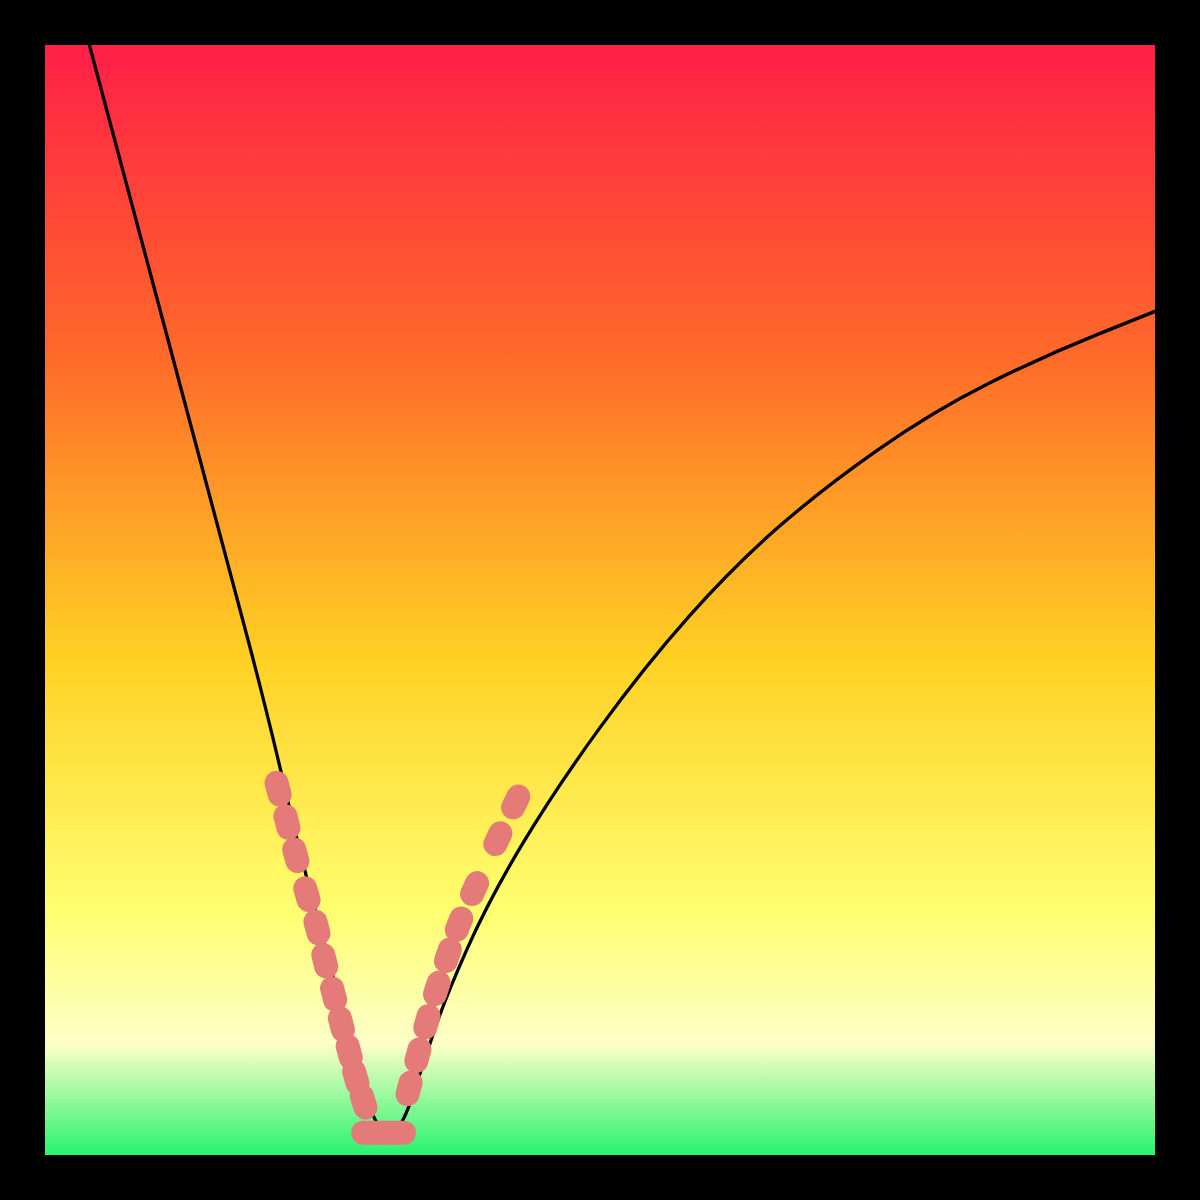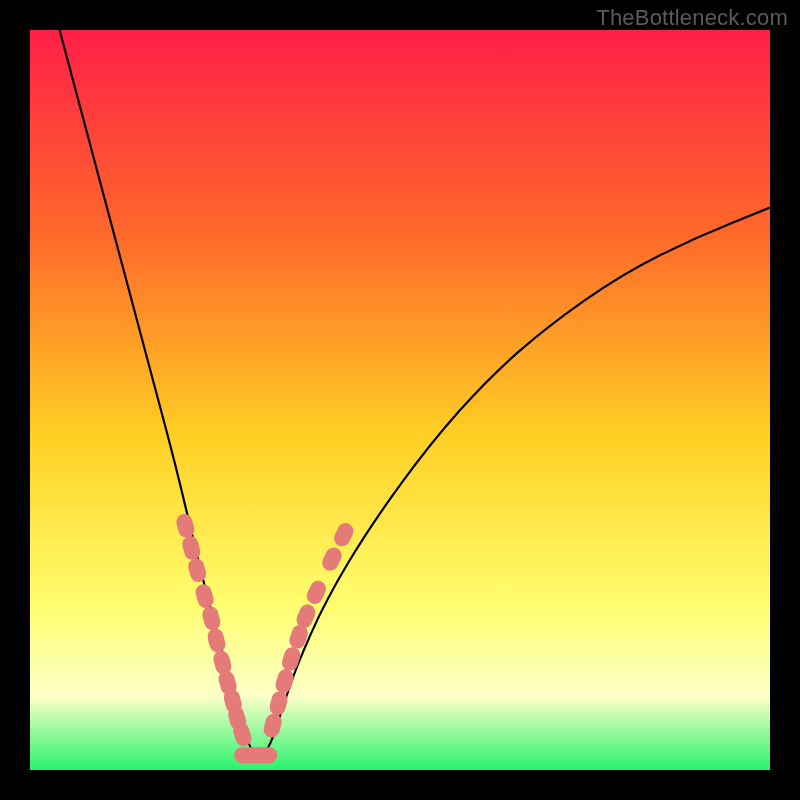--- a/index.html
+++ b/index.html
@@ -132,14 +132,13 @@
           <g transform="translate(225.7 725.2) rotate(0.0)">
             <rect x="-12.0" y="-8.0" width="24.0" height="16.0" rx="8.0" ry="8.0" fill="#e57b78" stroke="#c9605d" stroke-width="0"></rect>
           </g>
           <g transform="translate(235.3 725.2) rotate(0.0)">
             <rect x="-12.0" y="-8.0" width="24.0" height="16.0" rx="8.0" ry="8.0" fill="#e57b78" stroke="#c9605d" stroke-width="0"></rect>
           </g>
         </g>
     </svg>
   </div>
 
-  <div class="watermark">TheBottleneck.com</div>
 </div>
 
 </body></html>

